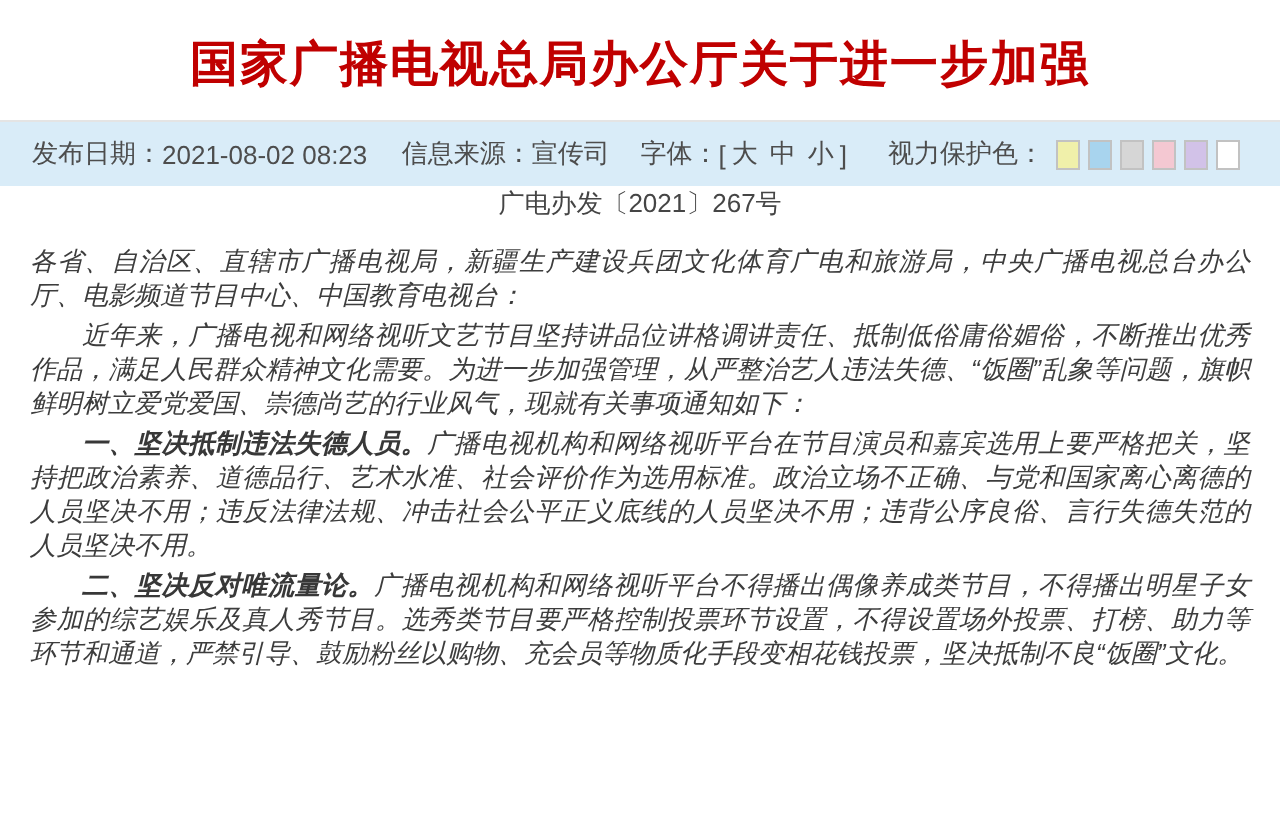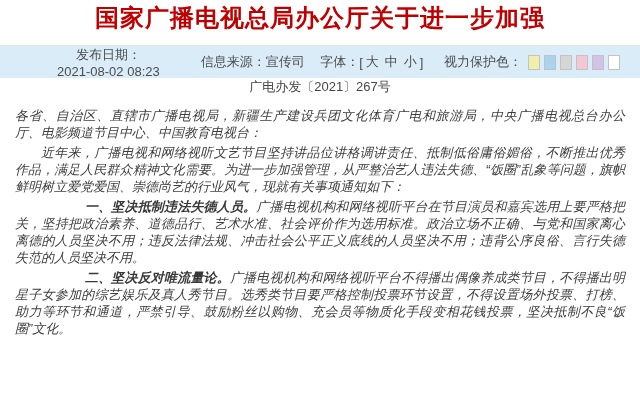--- a/index.html
+++ b/index.html
@@ -3,33 +3,33 @@
 <meta charset="utf-8">
 <style>
   html,body{margin:0;padding:0;}
   body{
     width:640px;height:410px;overflow:hidden;background:#ffffff;
     font-family:"Liberation Sans","DejaVu Sans",sans-serif;
     -webkit-font-smoothing:antialiased;
   }
   .page{width:640px;height:410px;position:relative;}
   
-  .title-block{text-align:center;}
+  .title-block{padding-top:15px;text-align:center;}
   .title-line{
     color:#c00000;font-size:24px;line-height:36px;font-weight:700;
     letter-spacing:1px;
   }
   
   .meta-bar{
     margin-top:9px;height:33px;background:#d9ecf8;border-top:1px solid #e4e4e4;
     display:flex;align-items:center;font-size:13px;color:#4d4d4d;
     padding:0 16px;box-sizing:border-box;
   }
   .meta-group{display:flex;align-items:center;white-space:nowrap;}
-  .g-date{width:209px;flex-direction:column;}
+  .g-date{width:209px;}
   .g-source{width:135px;}
   .g-font{width:140px;}
   .g-eye{flex:1;}
   .font-opt{cursor:pointer;margin:0 3px;}
   .bracket{color:#4d4d4d;}
   .swatches{display:inline-flex;margin-left:6px;}
   .swatch{
     width:12px;height:15px;margin-right:4px;border:1px solid #c2c2c2;
     box-sizing:border-box;cursor:pointer;background:#fff;
   }
@@ -37,21 +37,21 @@
   .doc-number{
     text-align:center;font-size:13px;color:#454545;margin-top:0;
   }
   
   .doc-body{
     margin:11px 15px 0 15px;font-size:13px;line-height:17px;color:#3d3d3d;
     text-align:justify;
   }
   .doc-body p{margin:0 0 3px 0;font-style:italic;}
   .p-indent{text-indent:2em;}
-  .sec-head{font-weight:700;color:#383838;margin-left:44px;}
+  .sec-head{font-weight:700;color:#383838;}
 </style>
 </head>
 <body>
 
 <div class="page">
 
   <div class="title-block">
     <div class="title-line">国家广播电视总局办公厅关于进一步加强</div>
   </div>
 

